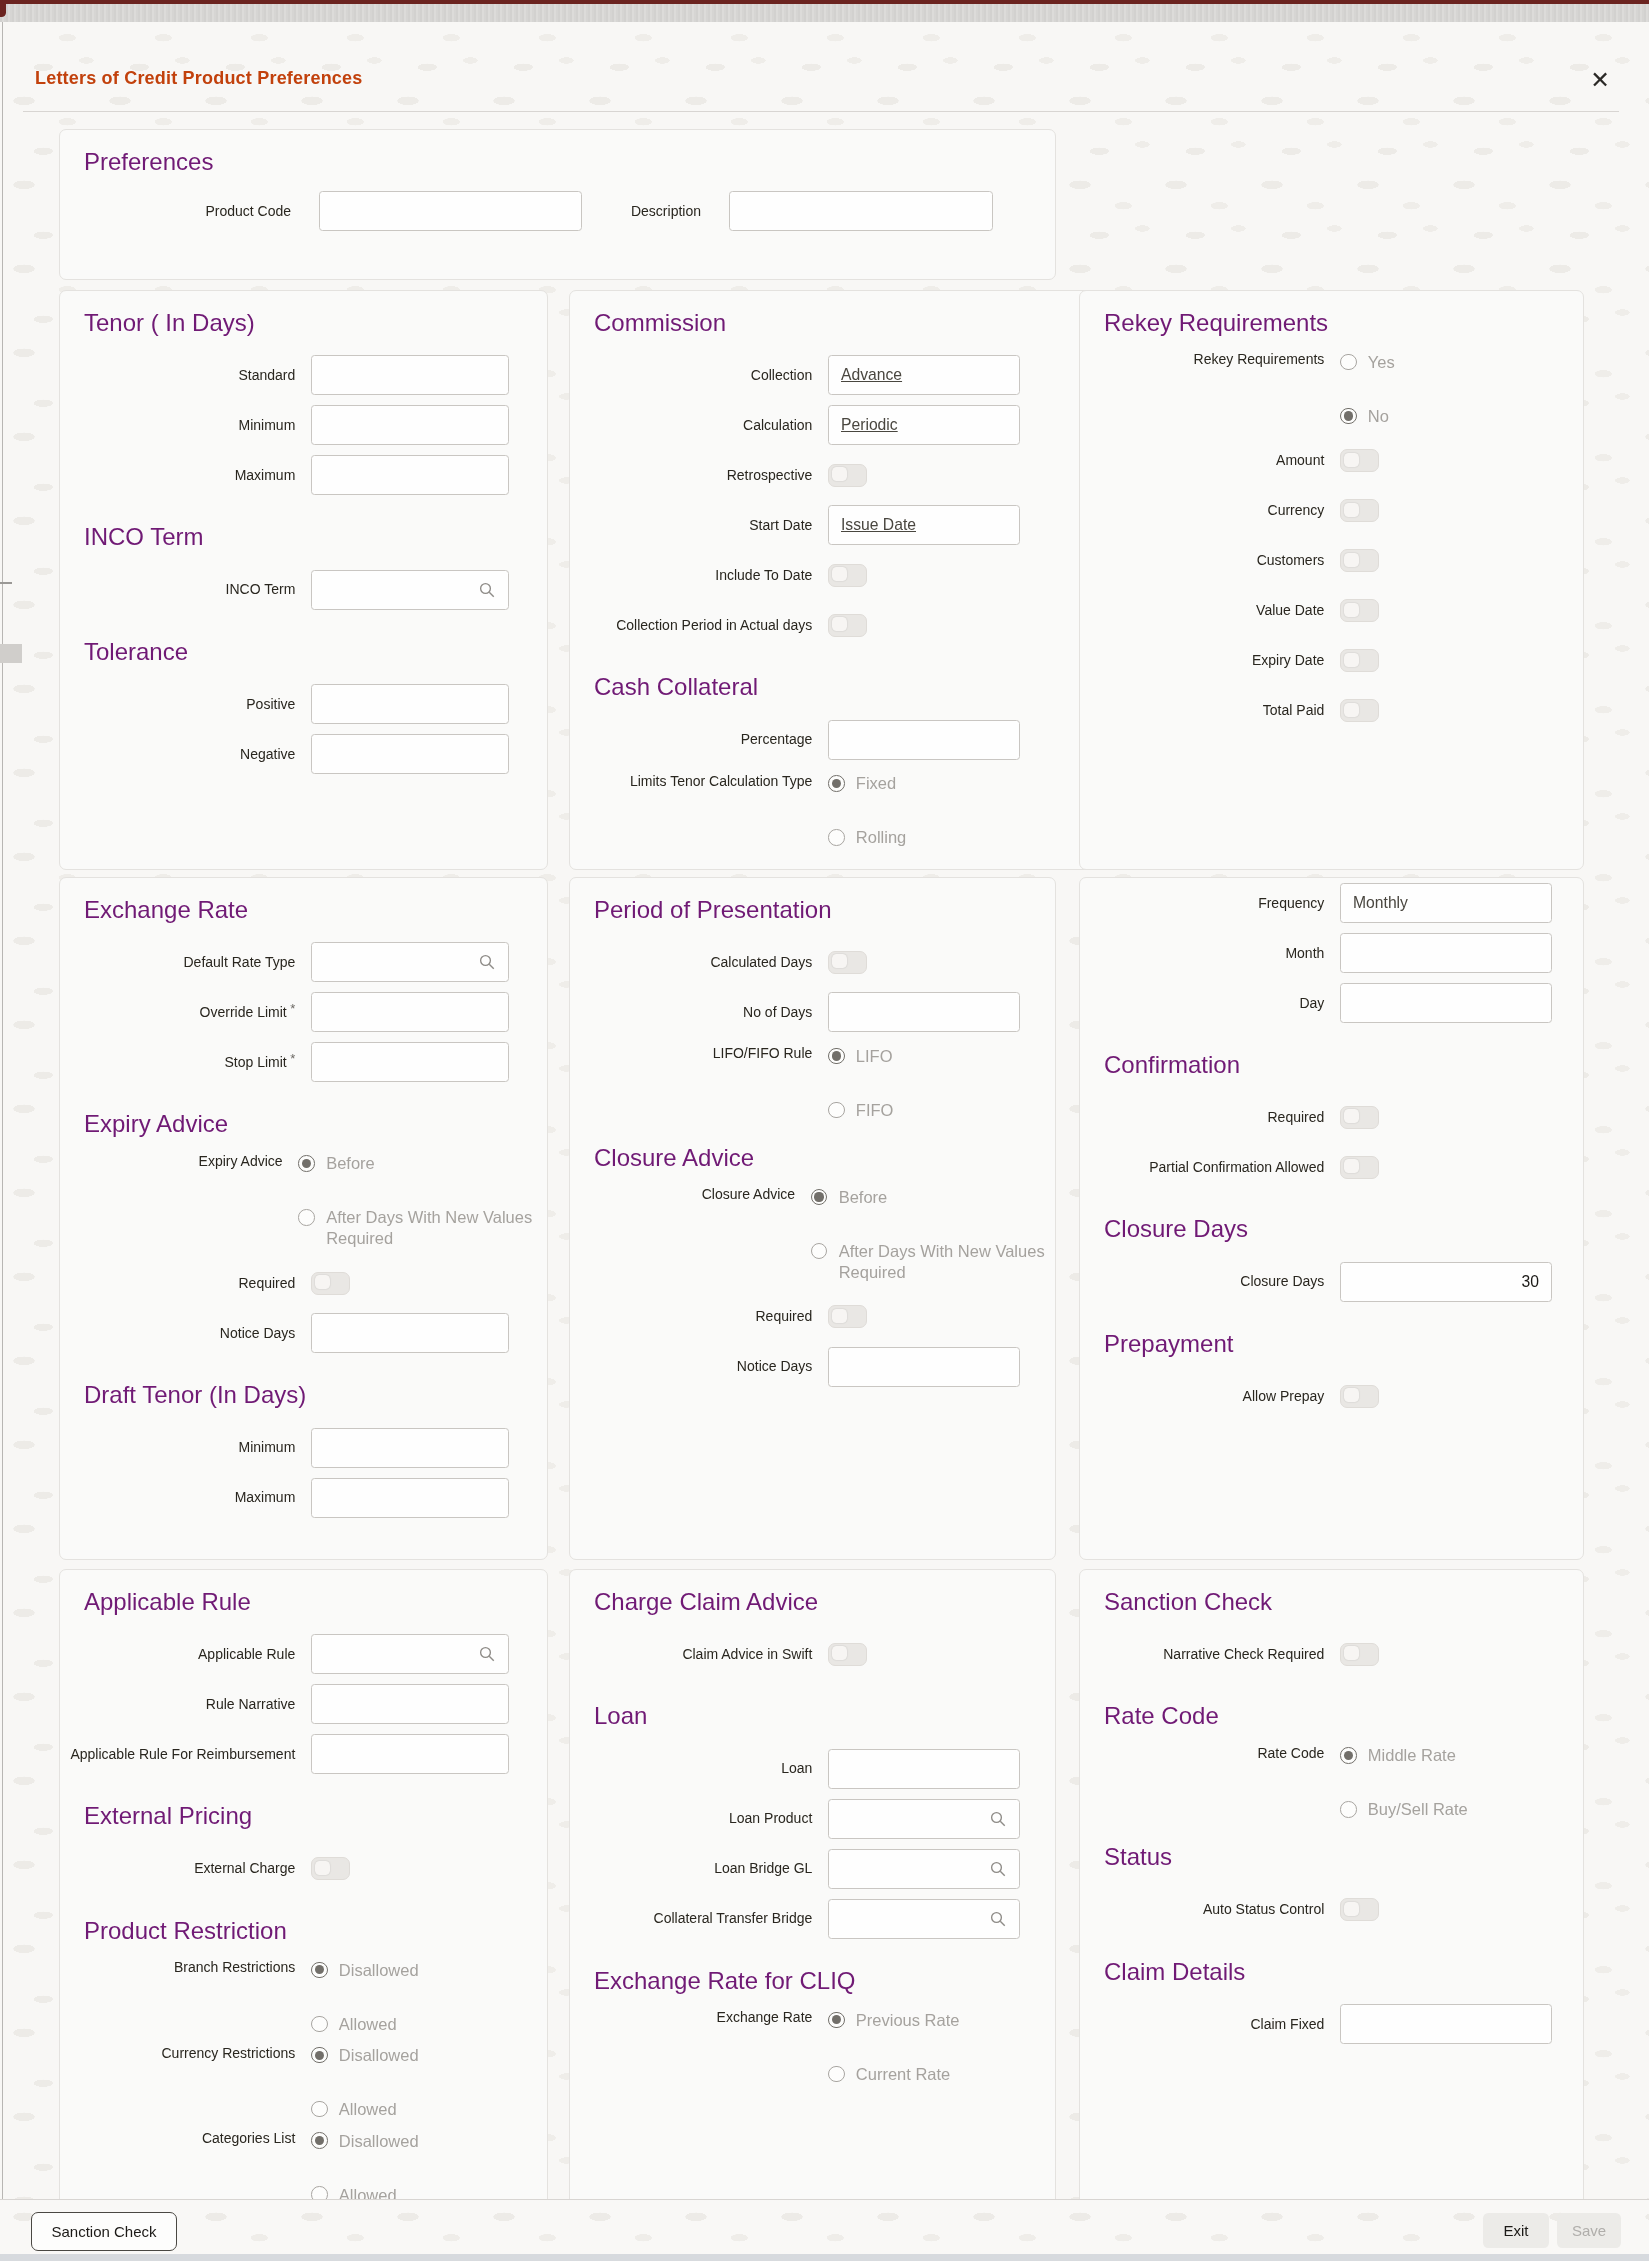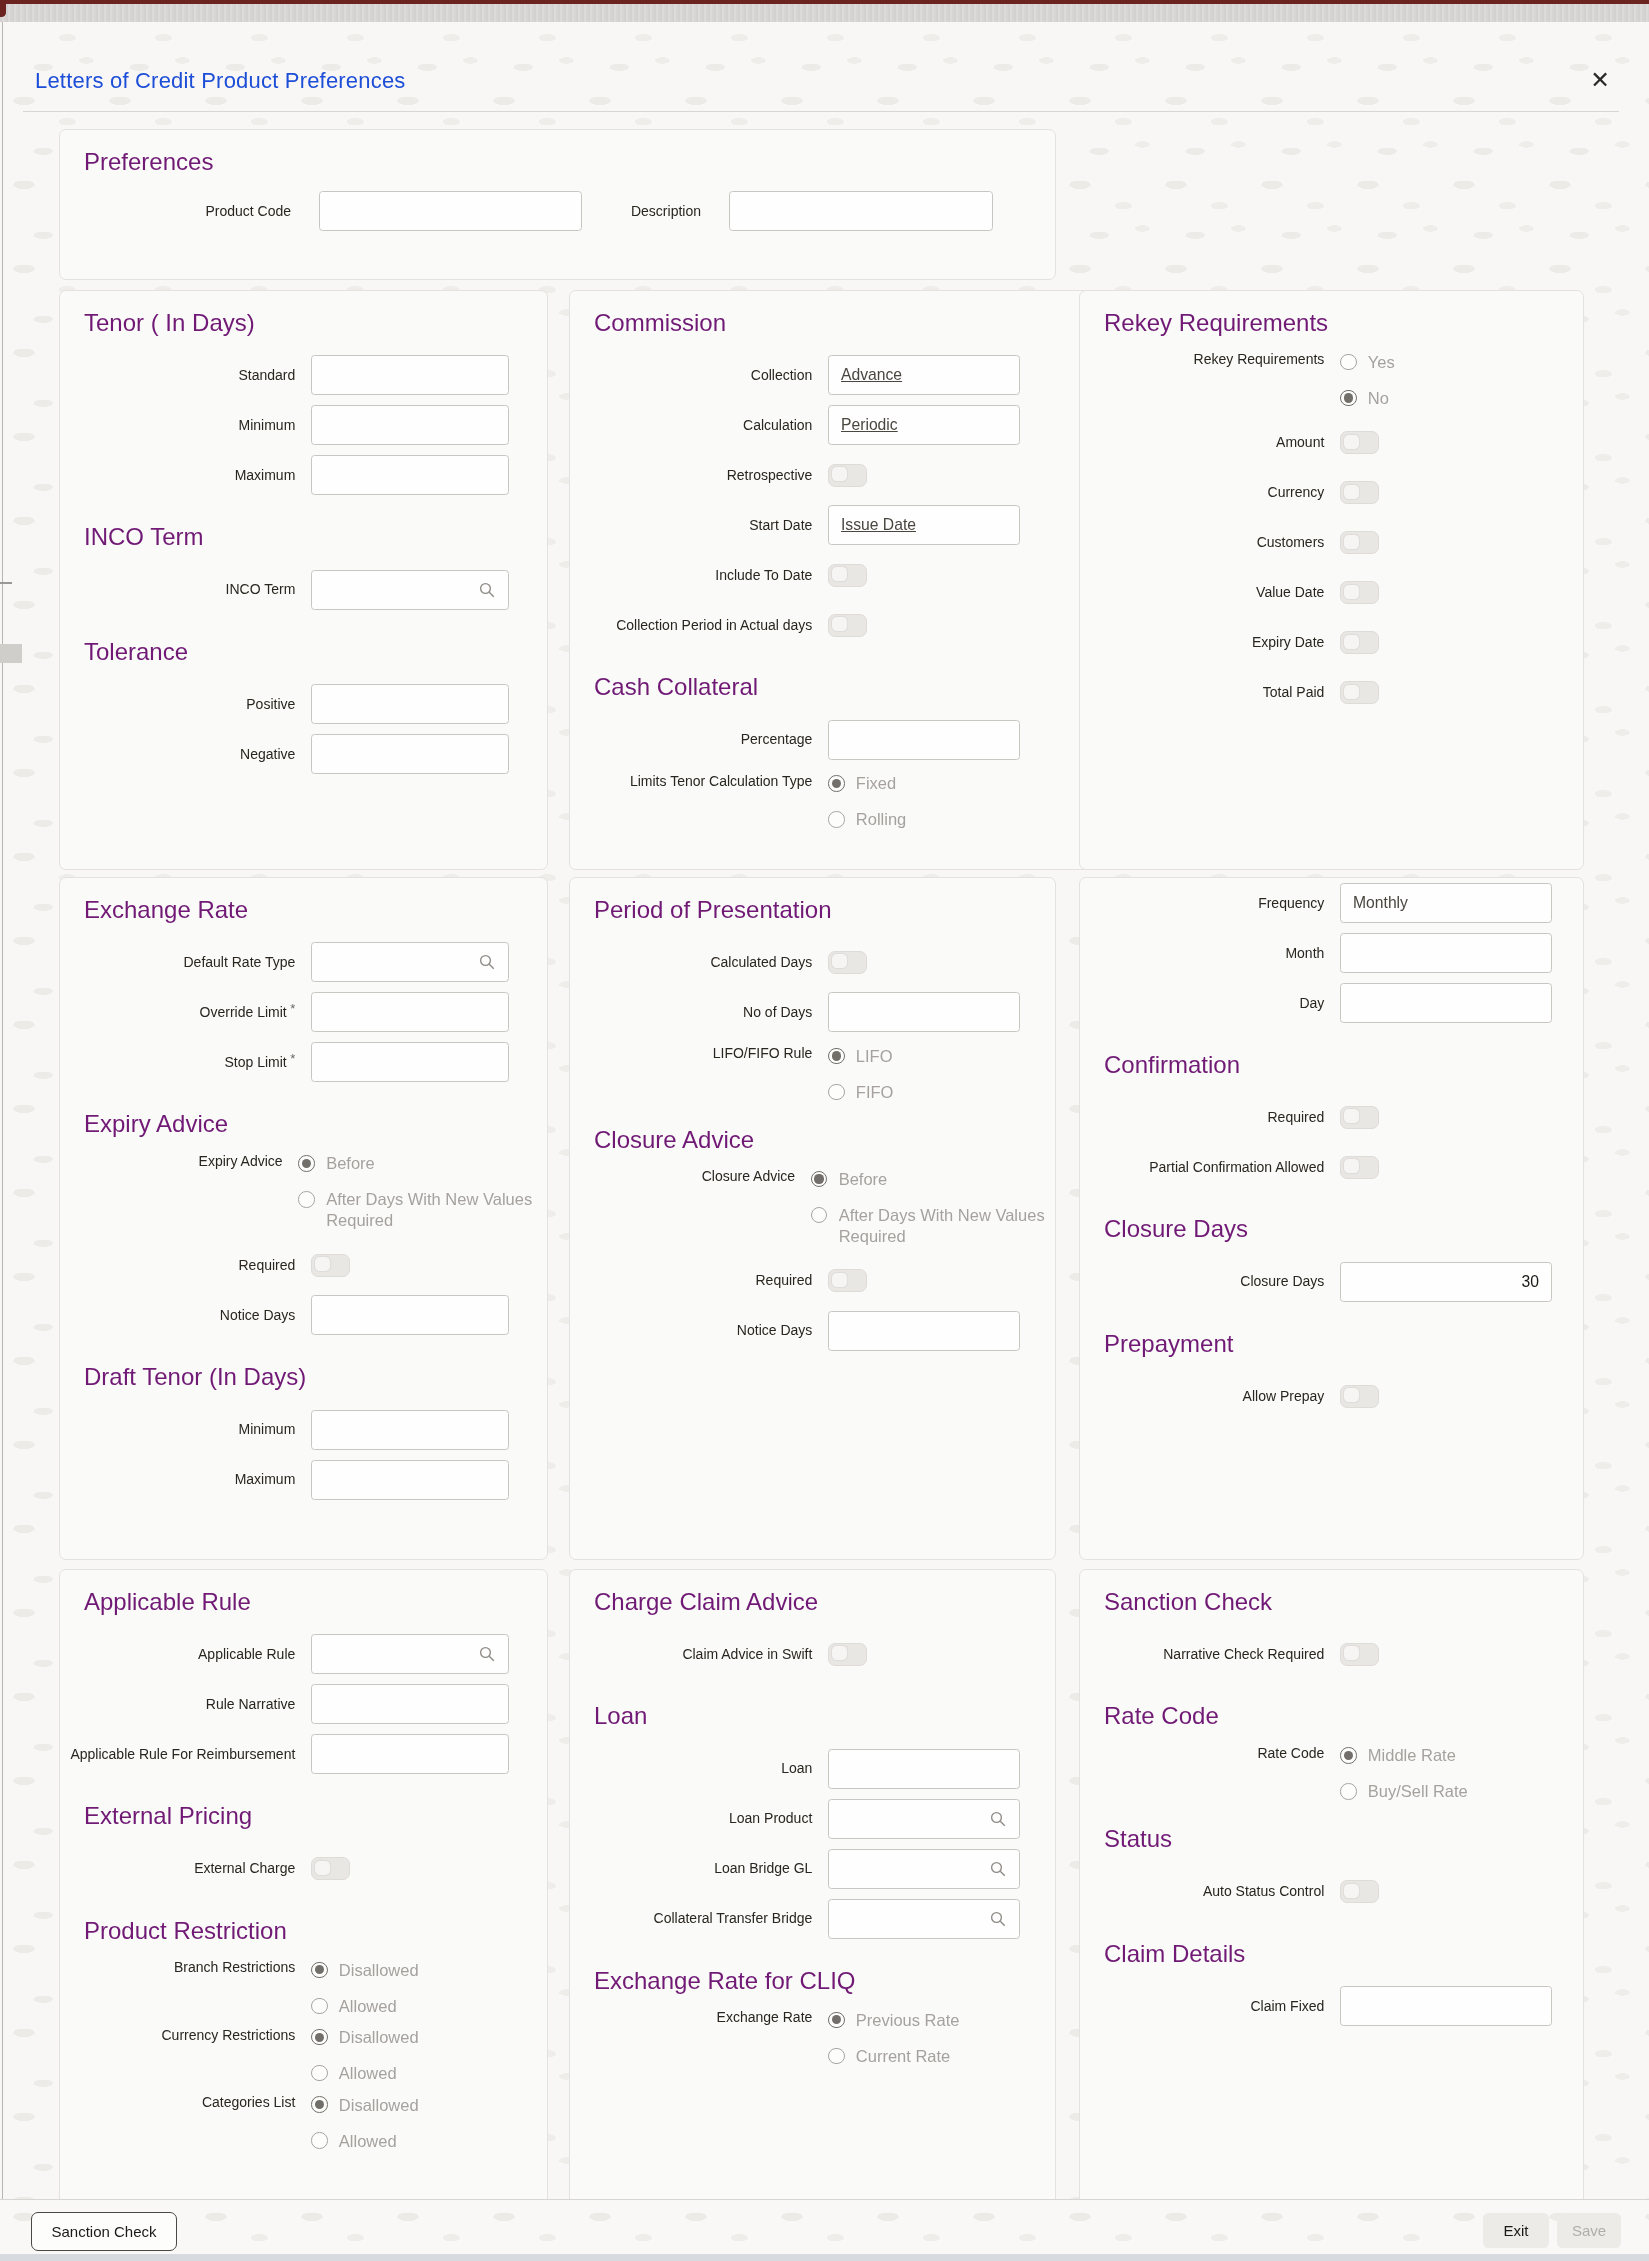--- a/index.html
+++ b/index.html
@@ -16,21 +16,21 @@
   }
   .topbar-red{position:absolute;left:0;top:0;width:100%;height:3.5px;background:#6b2420;z-index:6;}
   .topbar-gray{position:absolute;left:0;top:3.5px;width:100%;height:18px;z-index:5;
     background-color:#d7d6d4;
     background-image:repeating-linear-gradient(90deg,#d2d1cf 0 1.7px,#dcdbd9 1.7px 4.4px,#d6d5d3 4.4px 6px);}
   .corner-nub{position:absolute;left:0;top:0;width:6px;height:16.5px;background:#6b2420;border-bottom-right-radius:4.4px;z-index:7;}
   .left-line{position:absolute;left:1.7px;top:22px;bottom:0;width:0.9px;background:#b8b6b3;z-index:4;}
   .left-box{position:absolute;left:0;top:644px;width:22px;height:19px;background:#d0cecb;z-index:4;}
   .left-tick{position:absolute;left:0;top:582px;width:12px;height:1.7px;background:#9a9895;z-index:4;}
 
-  .win-title{position:absolute;left:35px;top:68px;font-size:22px;font-weight:400;color:#1d4ed8;letter-spacing:0.2px;}
+  .win-title{position:absolute;left:35px;top:68px;font-size:18px;font-weight:700;color:#c2410c;letter-spacing:0.2px;}
   .close-x{position:absolute;left:1585px;top:66px;width:30px;height:30px;display:flex;align-items:center;justify-content:center;
     font-size:23.5px;color:#2b2926;cursor:pointer;line-height:1;}
   .title-divider{position:absolute;left:22.6px;top:111px;width:1596px;height:0.9px;background:#d8d5d2;}
 
   .panel{position:absolute;background:#fafaf9;border:0.9px solid #e4e2df;border-radius:7px;box-sizing:border-box;overflow:hidden;}
   .sec{font-size:24px;font-weight:500;color:#701a75;margin:19px 0 10.4px 24px;line-height:35px;}
   .sec.first{margin-top:14px;}
 
   .frow{display:flex;align-items:center;min-height:50px;}
   .frow.radios{align-items:flex-start;margin:7px 0 8.7px 0;}
@@ -42,21 +42,21 @@
     display:flex;align-items:center;padding:0 12px;font-size:15.7px;color:#49463f;}
   .c1 .input{width:198px;} .c2 .input{width:192px;text-decoration:underline;} .c3 .input{width:212px;}
   .input.search{justify-content:space-between;}
   .input.right{justify-content:flex-end;color:#1b1916;}
   .req{color:#6b6863;font-size:13px;margin-left:3.5px;vertical-align:top;position:relative;top:-3.5px;}
 
   .toggle{width:37px;height:21px;background:#e9e7e4;border:0.9px solid #dfdcd8;border-radius:7px;position:relative;flex:none;cursor:pointer;}
   .toggle::after{content:"";position:absolute;left:2.6px;top:2.6px;width:15.7px;height:14px;background:#f7f5f3;border-radius:4.4px;
     box-shadow:0 0 1.7px rgba(0,0,0,.18);}
 
-  .rgroup{display:flex;flex-direction:column;gap:15px;padding-top:1.7px;}
+  .rgroup{display:flex;flex-direction:column;gap:33px;padding-top:1.7px;}
   .radio{display:flex;align-items:flex-start;gap:11.3px;cursor:pointer;}
   .rdot{width:16.5px;height:16.5px;border-radius:50%;border:1.7px solid #a8a5a1;box-sizing:border-box;flex:none;margin-top:1.7px;position:relative;background:#fdfdfc;}
   .rdot.sel{border-color:#726f6a;}
   .rdot.sel::after{content:"";position:absolute;left:2.6px;top:2.6px;right:2.6px;bottom:2.6px;border-radius:50%;background:#726f6a;}
   .rlabel{font-size:16.5px;color:#a5a29e;line-height:21px;max-width:235px;}
 
   .footer{position:absolute;left:0;top:2199px;width:100%;height:55px;z-index:10;
     background-color:#f9f8f6;border-top:0.9px solid #d8d5d2;
     background-image:
       radial-gradient(17.4px 7px at 25% 20%, #edebe7 60%, transparent 62%),

